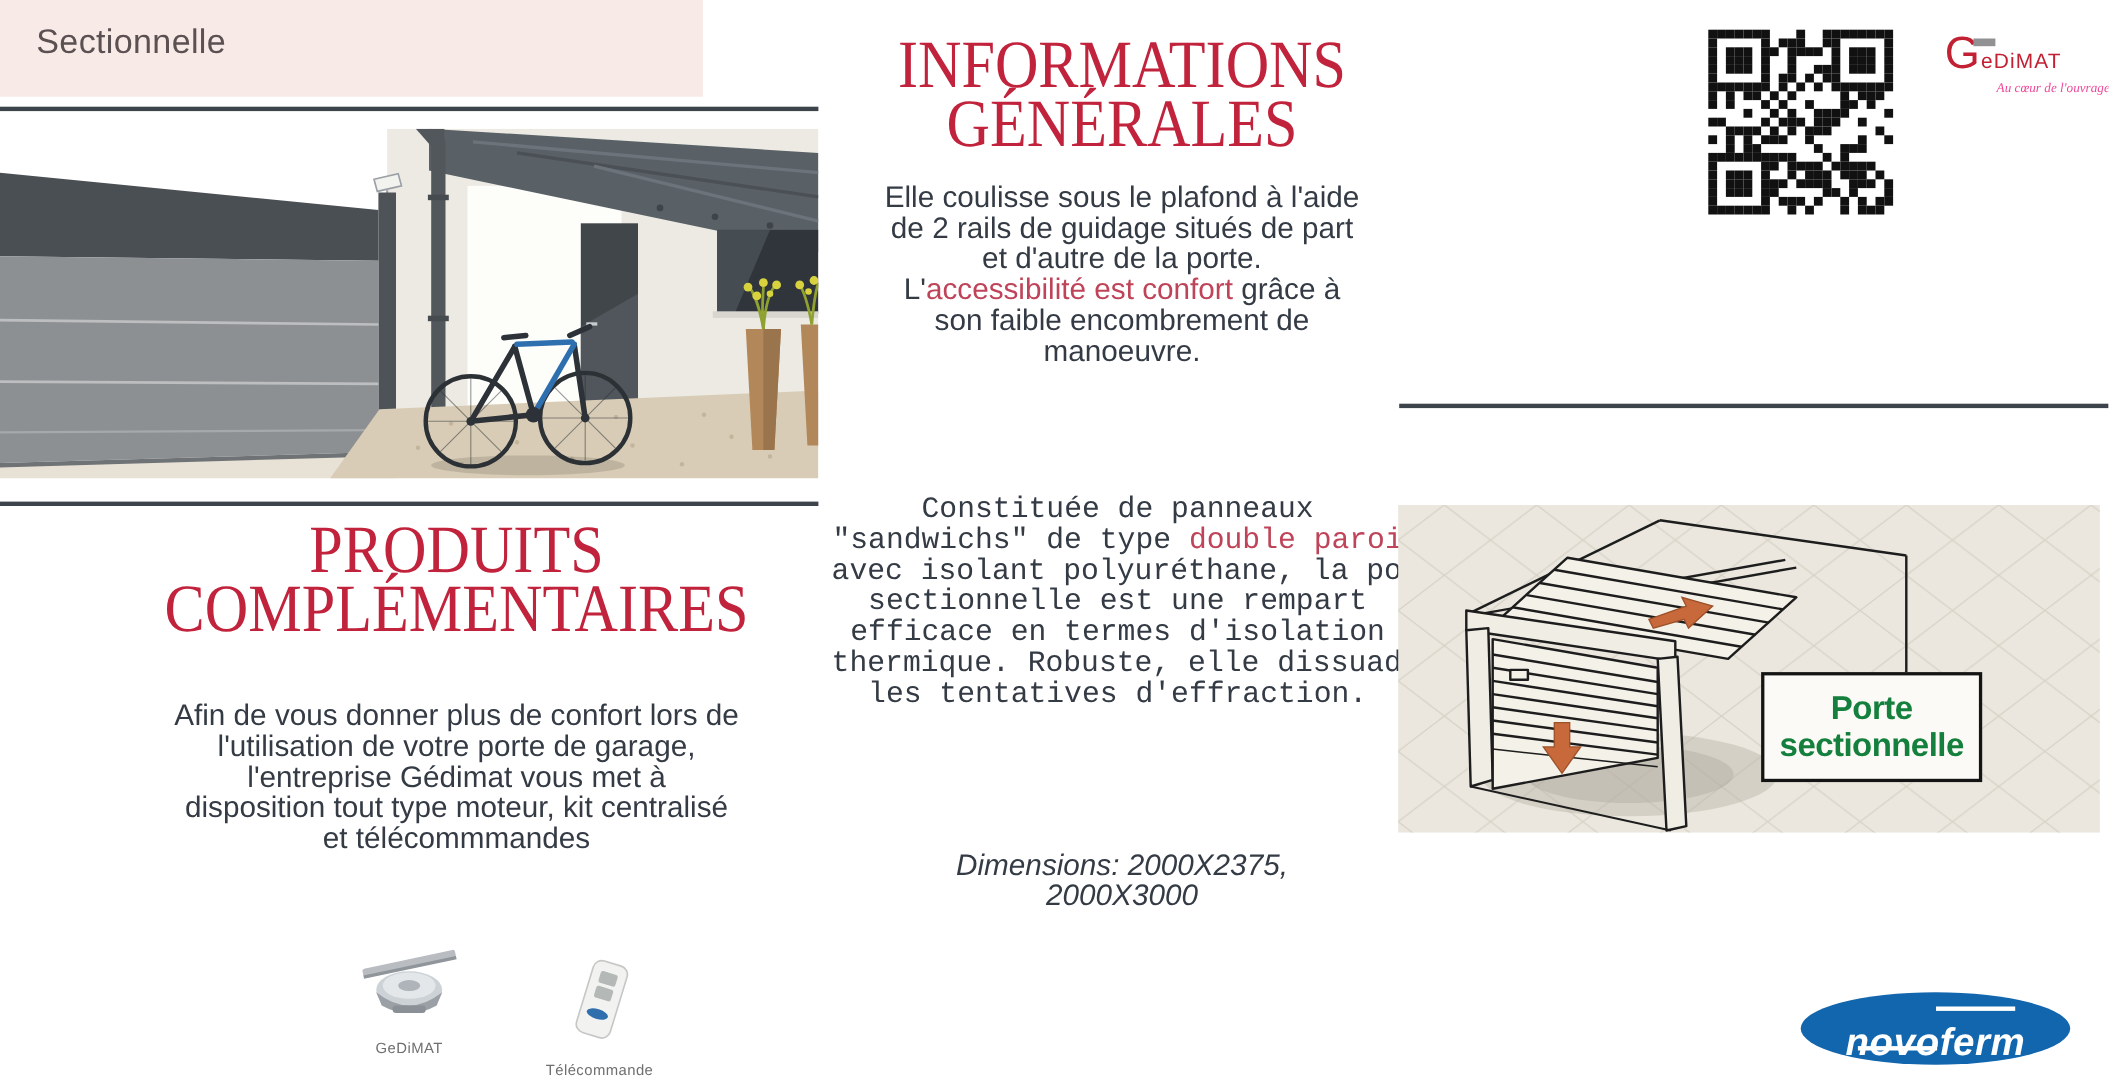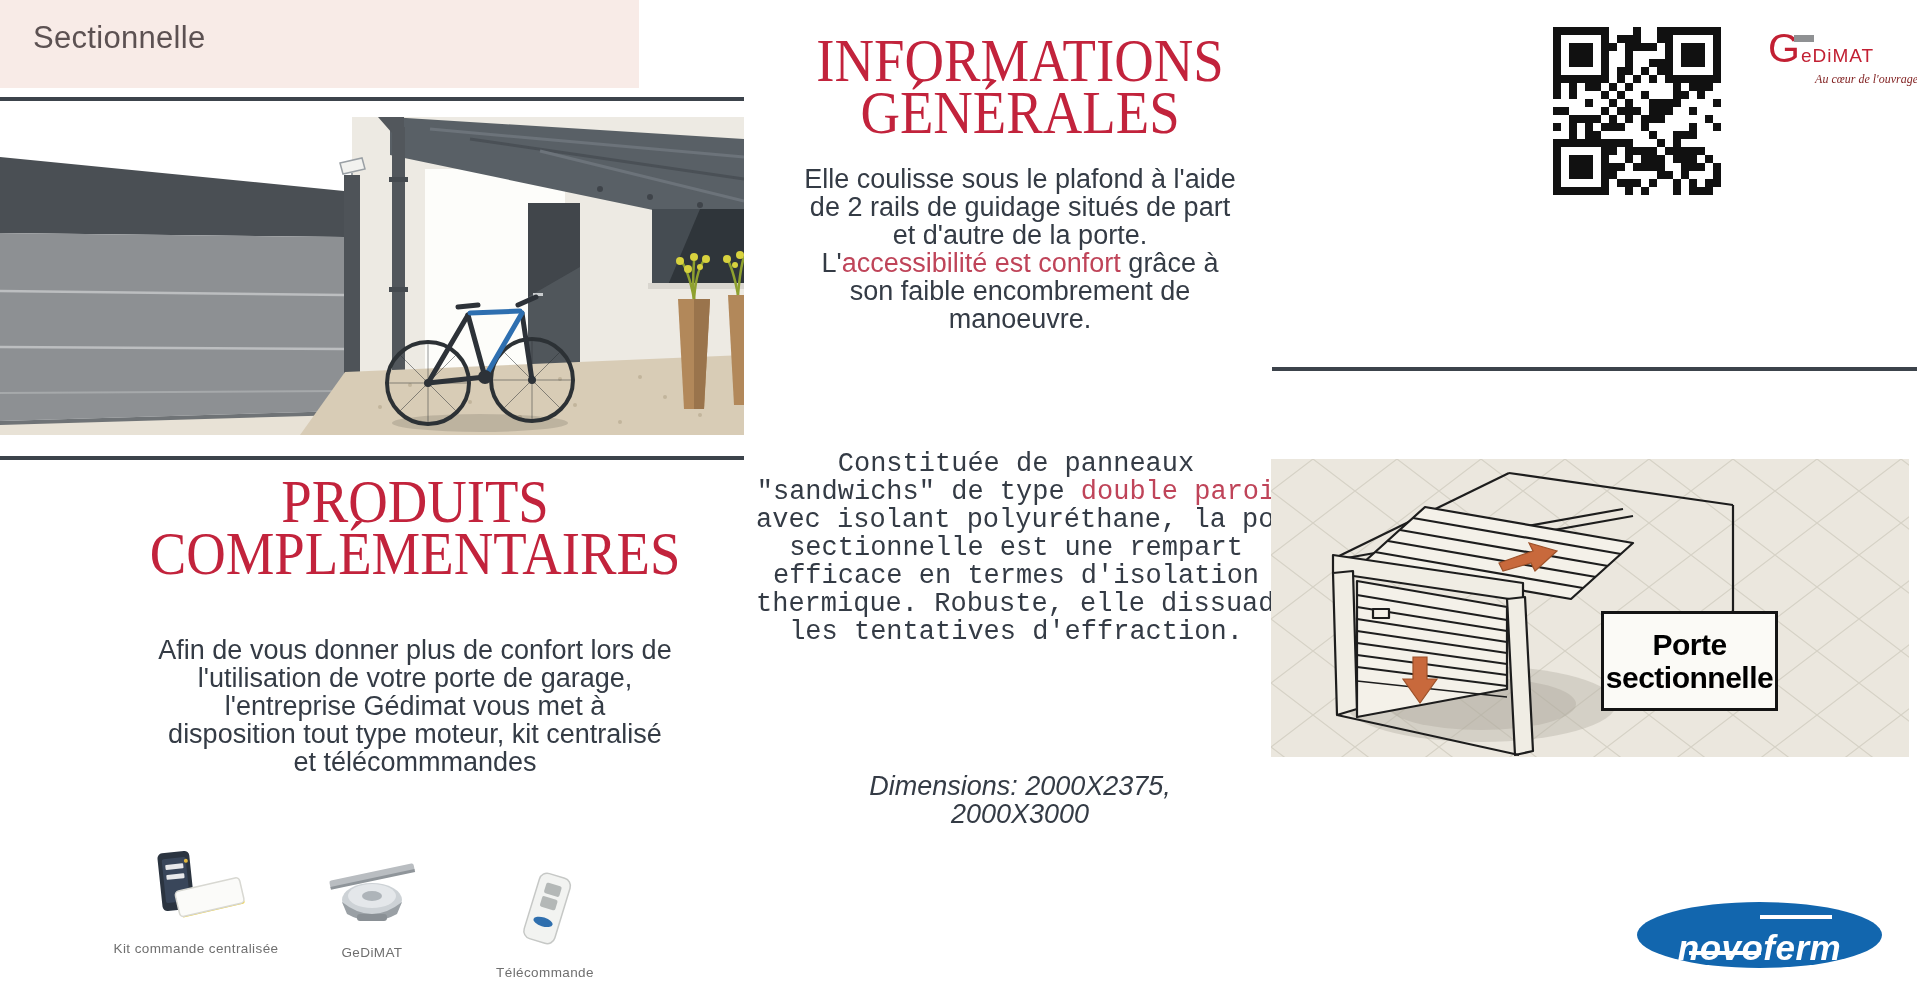--- a/index.html
+++ b/index.html
@@ -44,26 +44,26 @@
   .product-caption{margin-top:8px;font-size:13.5px;line-height:18px;color:#6f6f6f;
                    text-align:center;white-space:pre;letter-spacing:.4px;}
 
   
   .qr{position:absolute;left:1551px;top:25px;width:172px;height:172px;}
   .gedimat{position:absolute;left:1768px;top:28px;width:150px;height:62px;}
   .gedimat-text{position:relative;font-weight:normal;font-size:19px;letter-spacing:1px;color:#c22033;line-height:40px;}
   .gedimat-text::first-letter{font-size:41px;}
   .gedimat-bar{position:absolute;left:26px;top:7px;width:20px;height:7px;background:#8f9193;}
   .gedimat-tagline{font-family:"Liberation Serif","DejaVu Serif",serif;font-style:italic;
-                   font-size:12px;color:#7f1d1d;text-align:right;margin-top:-4px;}
+                   font-size:12px;color:#ec4899;text-align:right;margin-top:-4px;}
 
   .drawing{position:absolute;left:1271px;top:459px;width:638px;height:298px;}
-  .porte-label{position:absolute;left:330px;top:152px;width:177px;height:100px;background:#fbfaf6;
+  .porte-label{position:absolute;left:330px;top:152px;width:201px;height:100px;background:#fbfaf6;
                border:3px solid #141414;box-sizing:border-box;display:flex;align-items:center;justify-content:center;
-               font-weight:bold;font-size:30px;line-height:33px;color:#000000;text-align:center;white-space:pre;
+               font-weight:bold;font-size:30px;line-height:33px;color:#15803d;text-align:center;white-space:pre;
                letter-spacing:-.5px;}
 
   .novoferm{position:absolute;left:1637px;top:902px;width:245px;height:66px;background:#1266ae;border-radius:50%;
             display:flex;align-items:flex-end;justify-content:center;}
   .novoferm-text{color:#ffffff;font-style:italic;font-weight:bold;font-size:35px;letter-spacing:.5px;}
   .novoferm-bar{position:absolute;background:#ffffff;height:4px;width:72px;}
   .novoferm-bar-top{right:50px;top:13px;}
   .novoferm-bar-bottom{left:52px;bottom:13px;}
 </style>
 </head>
@@ -197,38 +197,20 @@
   </div>
 
   <div class="display-heading left-heading">PRODUITS
 COMPLÉMENTAIRES</div>
   <div class="body-par left-par">Afin de vous donner plus de confort lors de
 l'utilisation de votre porte de garage,
 l'entreprise Gédimat vous met à
 disposition tout type moteur, kit centralisé
 et télécommmandes</div>
 
-  <div class="product product-kit">
-    <div class="product-img">
-      <svg width="120" height="84" viewBox="0 0 120 84">
-        <g transform="rotate(-6 40 34)">
-          <rect x="24" y="4" width="32" height="58" rx="5" fill="#2b3440"></rect>
-          <rect x="28" y="10" width="24" height="44" rx="2" fill="#39465a"></rect>
-          <rect x="31" y="16" width="18" height="5" rx="1" fill="#e8e9eb"></rect>
-          <rect x="31" y="26" width="18" height="5" rx="1" fill="#e8e9eb"></rect>
-          <circle cx="52" cy="14" r="2" fill="#e4b93c"></circle>
-        </g>
-        <g transform="rotate(-13 75 55)">
-          <rect x="44" y="58" width="64" height="5" rx="2" fill="#f0d23c"></rect>
-          <rect x="42" y="36" width="66" height="26" rx="4" fill="#fbfbf9" stroke="#d8d8d2" stroke-width="1.5"></rect>
-        </g>
-      </svg>
-    </div>
-    <div class="product-caption">Kit commande centralisée</div>
-  </div>
 
   <div class="product product-motor">
     <div class="product-img">
       <svg width="90" height="80" viewBox="0 0 90 80">
         <g transform="rotate(-12 45 20)">
           <rect x="2" y="16" width="86" height="8" rx="2" fill="#b9bdc1"></rect>
           <rect x="2" y="22" width="86" height="3" fill="#8f959a"></rect>
         </g>
         <ellipse cx="45" cy="44" rx="30" ry="17" fill="#cdd2d6"></ellipse>
         <ellipse cx="45" cy="40" rx="24" ry="12" fill="#e4e7ea"></ellipse>

